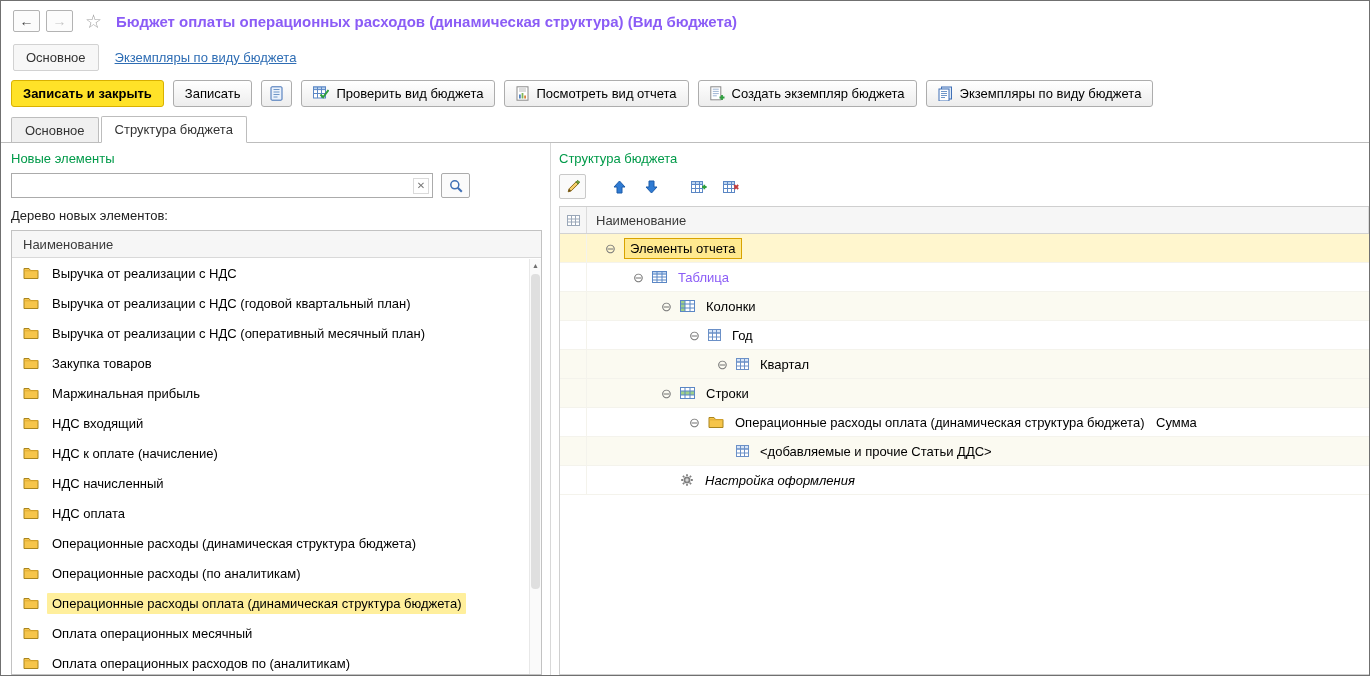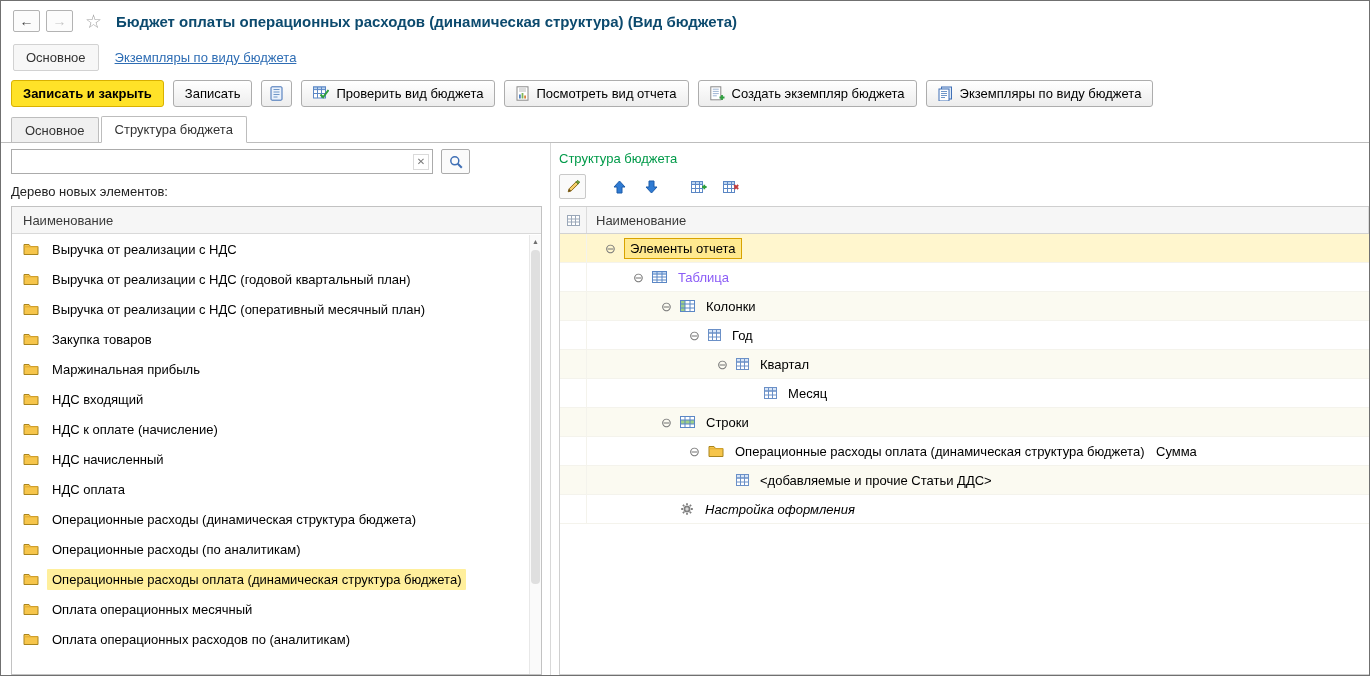--- a/index.html
+++ b/index.html
@@ -8,21 +8,21 @@
   .window { width:1370px; height:676px; border:1px solid #707070; background:#fff;
             display:flex; flex-direction:column; }
 
   
   .titlebar { height:40px; flex:0 0 auto; display:flex; align-items:center; padding:0 12px; gap:6px; }
   button { font-family:"Liberation Sans", sans-serif; }
   .nav-btn { width:27px; height:22px; border:1px solid #B3B3B3; border-radius:2px; background:#FCFCFC;
              color:#444; font-size:14px; display:flex; align-items:center; justify-content:center; cursor:pointer; }
   .nav-btn.disabled { color:#C5C5C5; }
   .star { font-size:19px; color:#9E9E9E; margin:0 8px 0 6px; cursor:pointer; }
-  .title { font-size:15px; font-weight:700; color:#0c4a6e; white-space:nowrap; }
+  .title { font-size:15px; font-weight:700; color:#8b5cf6; white-space:nowrap; }
 
   
   .nav-row { height:32px; flex:0 0 auto; display:flex; align-items:center; gap:16px; padding:0 12px; }
   .section-current { border:1px solid #D2D2D2; background:#F7F7F7; border-radius:2px; padding:5px 12px;
                      font-size:13px; color:#333; cursor:pointer; }
   .section-link { color:#2E6DB4; font-size:13px; text-decoration:underline; cursor:pointer; }
 
   
   .command-bar { height:40px; flex:0 0 auto; display:flex; align-items:center; gap:9px; padding:0 10px; }
   .cmd-btn { display:inline-flex; align-items:center; gap:7px; height:27px; padding:0 11px;
@@ -178,20 +178,21 @@
     </div>
 
   <div class="tab-row">
       <div class="tab">Основное</div>
       <div class="tab active">Структура бюджета</div>
     </div>
 
   <div class="content">
 
     <div class="left-panel">
+      <div class="panel-title">Новые элементы</div>
       <div class="search-row">
         <div class="search-box">
           <input class="search-input" style="">
           <span class="search-clear">✕</span>
         </div>
         <button class="search-btn">
           <span class="ic">
             <svg width="14" height="14" viewBox="0 0 14 14">
                 <circle cx="5.8" cy="5.8" r="4" fill="none" stroke="#3F6FB5" stroke-width="1.5"></circle>
                 <path d="M8.8 8.8l4 4" stroke="#3F6FB5" stroke-width="2"></path>
@@ -462,35 +463,20 @@
                   <svg width="13" height="12" viewBox="0 0 13 12">
                     <rect x="0.5" y="0.5" width="12" height="11" fill="#FFF" stroke="#6B90C7"></rect>
                     <rect x="0.5" y="0.5" width="12" height="3.5" fill="#D7E5F7" stroke="#6B90C7"></rect>
                     <path d="M4.5 .5V11.5M8.5 .5V11.5M.5 4h12M.5 8h12" stroke="#6B90C7" fill="none"></path>
                   </svg>
                 </span>
                 <span class="tr-label">Квартал</span>
               </div>
               <div class="tr-comment"></div>
             </div>
-            <div class="tree-row">
-              <div class="tr-gutter"></div>
-              <div class="tr-name" style="padding-left: 156px;">
-                <span class="expander"></span>
-                <span class="ic">
-                  <svg width="13" height="12" viewBox="0 0 13 12">
-                    <rect x="0.5" y="0.5" width="12" height="11" fill="#FFF" stroke="#6B90C7"></rect>
-                    <rect x="0.5" y="0.5" width="12" height="3.5" fill="#D7E5F7" stroke="#6B90C7"></rect>
-                    <path d="M4.5 .5V11.5M8.5 .5V11.5M.5 4h12M.5 8h12" stroke="#6B90C7" fill="none"></path>
-                  </svg>
-                </span>
-                <span class="tr-label">Месяц</span>
-              </div>
-              <div class="tr-comment"></div>
-            </div>
             <div class="tree-row tint">
               <div class="tr-gutter"></div>
               <div class="tr-name" style="padding-left: 72px;">
                 <span class="expander">⊖</span>
                 <span class="ic">
                   <svg width="15" height="12" viewBox="0 0 15 12">
                     <rect x="0.5" y="0.5" width="14" height="11" fill="#FFF" stroke="#5B87C5"></rect>
                     <rect x="0.5" y="4" width="14" height="4" fill="#9FD08A" stroke="#5B87C5"></rect>
                     <path d="M5 .5V11.5M10 .5V11.5" stroke="#5B87C5" fill="none"></path>
                   </svg>

